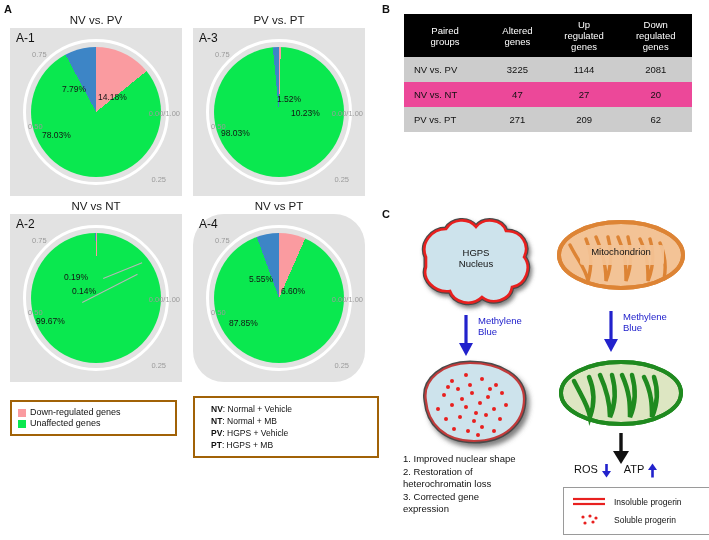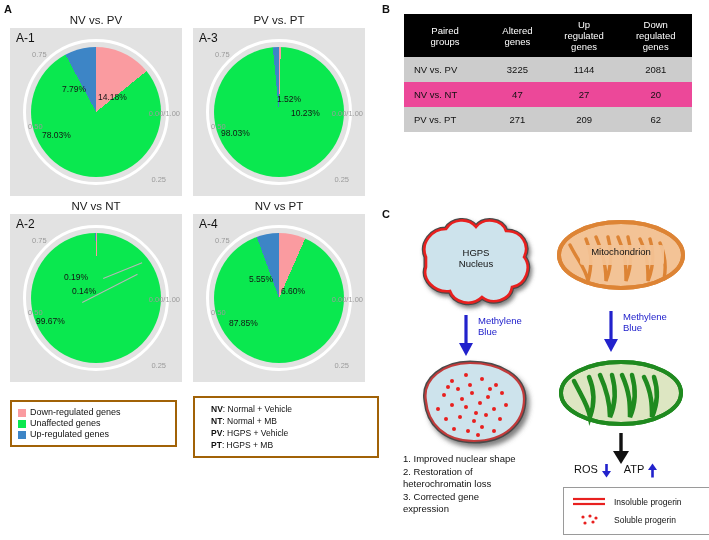--- a/index.html
+++ b/index.html
@@ -95,45 +95,41 @@
     <div class="tick t-00">0.00/1.00</div>
     <div class="tick t-25">0.25</div>
     <div class="tick t-50">0.50</div>
     <div class="tick t-75">0.75</div>
     <div class="slice-lab" style="left:54px;top:58px;">0.19%</div>
     <div class="slice-lab" style="left:26px;top:102px;">99.67%</div>
     <div class="slice-lab" style="left:62px;top:72px;">0.14%</div>
   </div>
 
   <div class="pie-title" style="left:193px;top:200px;">NV vs PT</div>
-  <div class="pie-box" style="left:193px;top:214px;">
+  <div class="pie-box" style="left:193px;top:214px;border-radius:31px;">
     <div class="pie-tag">A-4</div>
     <div class="ring"></div>
     <div class="pie" style="background:conic-gradient(#fa9ba0 0 6.60%, #0ae84f 6.60% 94.45%, #3d85c6 94.45% 100%);"></div>
     <div class="tick t-00">0.00/1.00</div>
     <div class="tick t-25">0.25</div>
     <div class="tick t-50">0.50</div>
     <div class="tick t-75">0.75</div>
     <div class="slice-lab" style="left:88px;top:72px;">6.60%</div>
     <div class="slice-lab" style="left:36px;top:104px;">87.85%</div>
     <div class="slice-lab" style="left:56px;top:60px;">5.55%</div>
   </div>
 
   <div class="legend-box" style="left:10px;top:400px;width:152px;padding:5px 5px 5px 6px;">
     <div class="lg-row">
       <span class="lg-sw" style="background:#fa9ba0;"></span>
       <span class="lg-txt">Down-regulated genes</span>
     </div>
     <div class="lg-row">
       <span class="lg-sw" style="background:#0ae84f;"></span>
       <span class="lg-txt">Unaffected genes</span>
-    </div>
-    <div class="lg-row">
-      <span class="lg-sw" style="background:#3d85c6;"></span>
-      <span class="lg-txt">Up-regulated genes</span>
     </div>
   </div>
 
   <div class="legend-box" style="left:193px;top:396px;width:150px;padding:5px 16px;">
     <div class="abbr-row"><b>NV</b><span>: Normal + Vehicle</span></div>
     <div class="abbr-row"><b>NT</b><span>: Normal + MB</span></div>
     <div class="abbr-row"><b>PV</b><span>: HGPS + Vehicle</span></div>
     <div class="abbr-row"><b>PT</b><span>: HGPS + MB</span></div>
   </div>
 </div>

